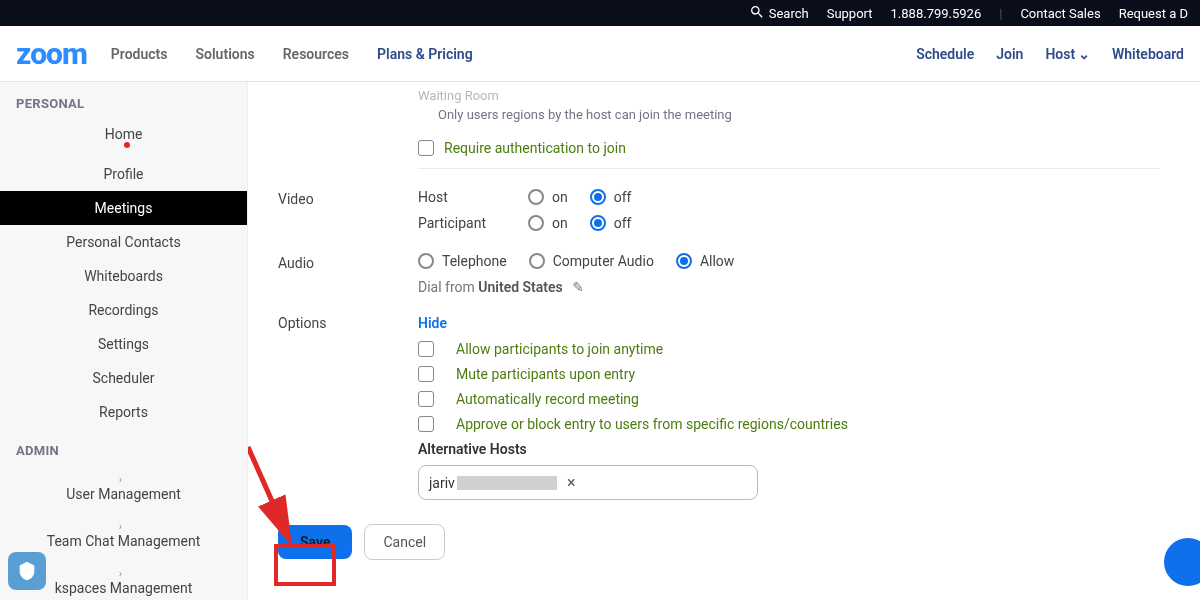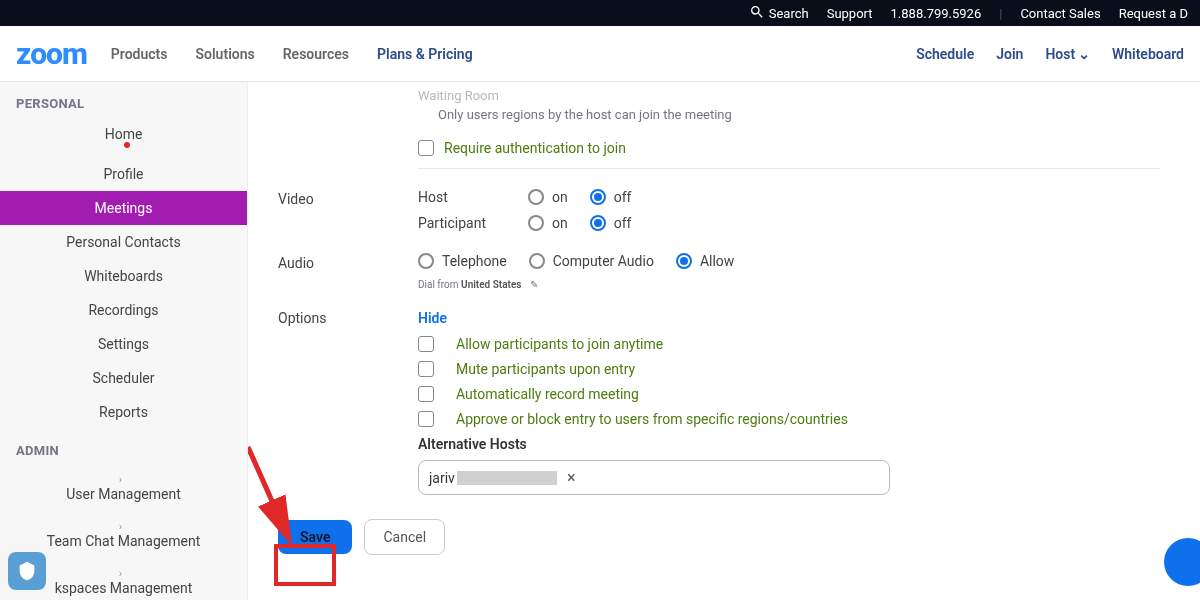--- a/index.html
+++ b/index.html
@@ -18,21 +18,21 @@
     .mainnav-right { color: #2d4b8a; font-size: 14px; font-weight: 600; margin-left: 22px; cursor: pointer; display: flex; align-items: center; }
     .chev { margin-left: 3px; }
     
     .layout { display: flex; height: 518px; }
     
     .sidebar { width: 248px; background: #f7f7f7; border-right: 1px solid #eee; overflow-y: auto; position: relative; }
     .sidebar::-webkit-scrollbar { width: 8px; }
     .sidebar::-webkit-scrollbar-thumb { background: #ccc; border-radius: 4px; }
     .side-section { padding: 14px 16px 6px; color: #747487; font-size: 13px; font-weight: 700; letter-spacing: 0.3px; }
     .side-item { padding: 9px 22px; font-size: 14px; color: #444; cursor: pointer; display: flex; align-items: center; flex-direction: column; }
-    .side-item.active { background: #a21caf; color: #fff; }
+    .side-item.active { background: #000000; color: #fff; }
     .side-item .dot { width: 6px; height: 6px; background: #e02828; border-radius: 50%; margin-left: 6px; }
     .side-item .exp { color: #999; margin-right: 6px; font-size: 11px; }
     
     .content { flex: 1; padding: 0 40px 40px 30px; overflow-y: auto; position: relative; }
     .faded-text { color: #b8b8b8; font-size: 13px; margin-left: 140px; padding-top: 6px; margin-bottom: 4px; }
     .sub-text { color: #747487; font-size: 13px; margin-left: 160px; margin-bottom: 18px; }
     
     .row { display: flex; align-items: flex-start; margin-bottom: 12px; }
     .row-label { width: 140px; color: #444; font-size: 14px; padding-top: 2px; }
     .row-body { flex: 1; }
@@ -43,28 +43,28 @@
     .chk-row { display: flex; align-items: center; margin-bottom: 9px; font-size: 14px; color: #4d7c0f; margin-left: 140px; }
     .chk-row.nolm { margin-left: 0; gap: 12px; }
     
     .radio { width: 16px; height: 16px; border: 2px solid #888; border-radius: 50%; display: inline-flex; align-items: center; justify-content: center; margin-right: 8px; cursor: pointer; }
     .radio.checked { border-color: #0e71eb; }
     .radio.checked::after { content: ""; width: 8px; height: 8px; background: #0e71eb; border-radius: 50%; }
     .radio-label { font-size: 14px; color: #444; margin-right: 22px; }
     
     .hr { border-top: 1px solid #eaeaea; margin: 12px 0 20px 140px; }
     
-    .dial { color: #747487; font-size: 10px; margin-top: 10px; }
+    .dial { color: #747487; font-size: 14px; margin-top: 10px; }
     .dial strong { color: #555; font-weight: 600; }
     .pencil { margin-left: 6px; cursor: pointer; }
     
     .link-blue { color: #0e71eb; font-size: 14px; font-weight: 600; cursor: pointer; margin-bottom: 10px; display: inline-block; }
     
     .alt-label { font-size: 14px; font-weight: 600; color: #333; margin-bottom: 8px; margin-top: 6px; }
-    .alt-input { width: 472px; border: 1px solid #bbb; border-radius: 8px; padding: 7px 10px; display: flex; align-items: center; font-size: 14px; }
+    .alt-input { width: 340px; border: 1px solid #bbb; border-radius: 8px; padding: 7px 10px; display: flex; align-items: center; font-size: 14px; }
     .chip-text { color: #333; }
     .chip-mask { background: #d0d0d0; width: 100px; height: 14px; display: inline-block; margin-left: 2px; }
     .chip-x { margin-left: 10px; cursor: pointer; color: #555; font-size: 16px; }
     
     .actions { display: flex; align-items: center; margin-top: 24px; }
     .btn-save { background: #0e71eb; color: #0f172a; border: none; border-radius: 8px; padding: 9px 22px; font-size: 14px; font-weight: 600; cursor: pointer; }
     .btn-cancel { background: #fff; color: #555; border: 1px solid #ccc; border-radius: 8px; padding: 9px 18px; font-size: 14px; margin-left: 12px; cursor: pointer; }
     
     .red-box { position: absolute; border: 4px solid #e02828; pointer-events: none; }
     .arrow { position: absolute; pointer-events: none; }

